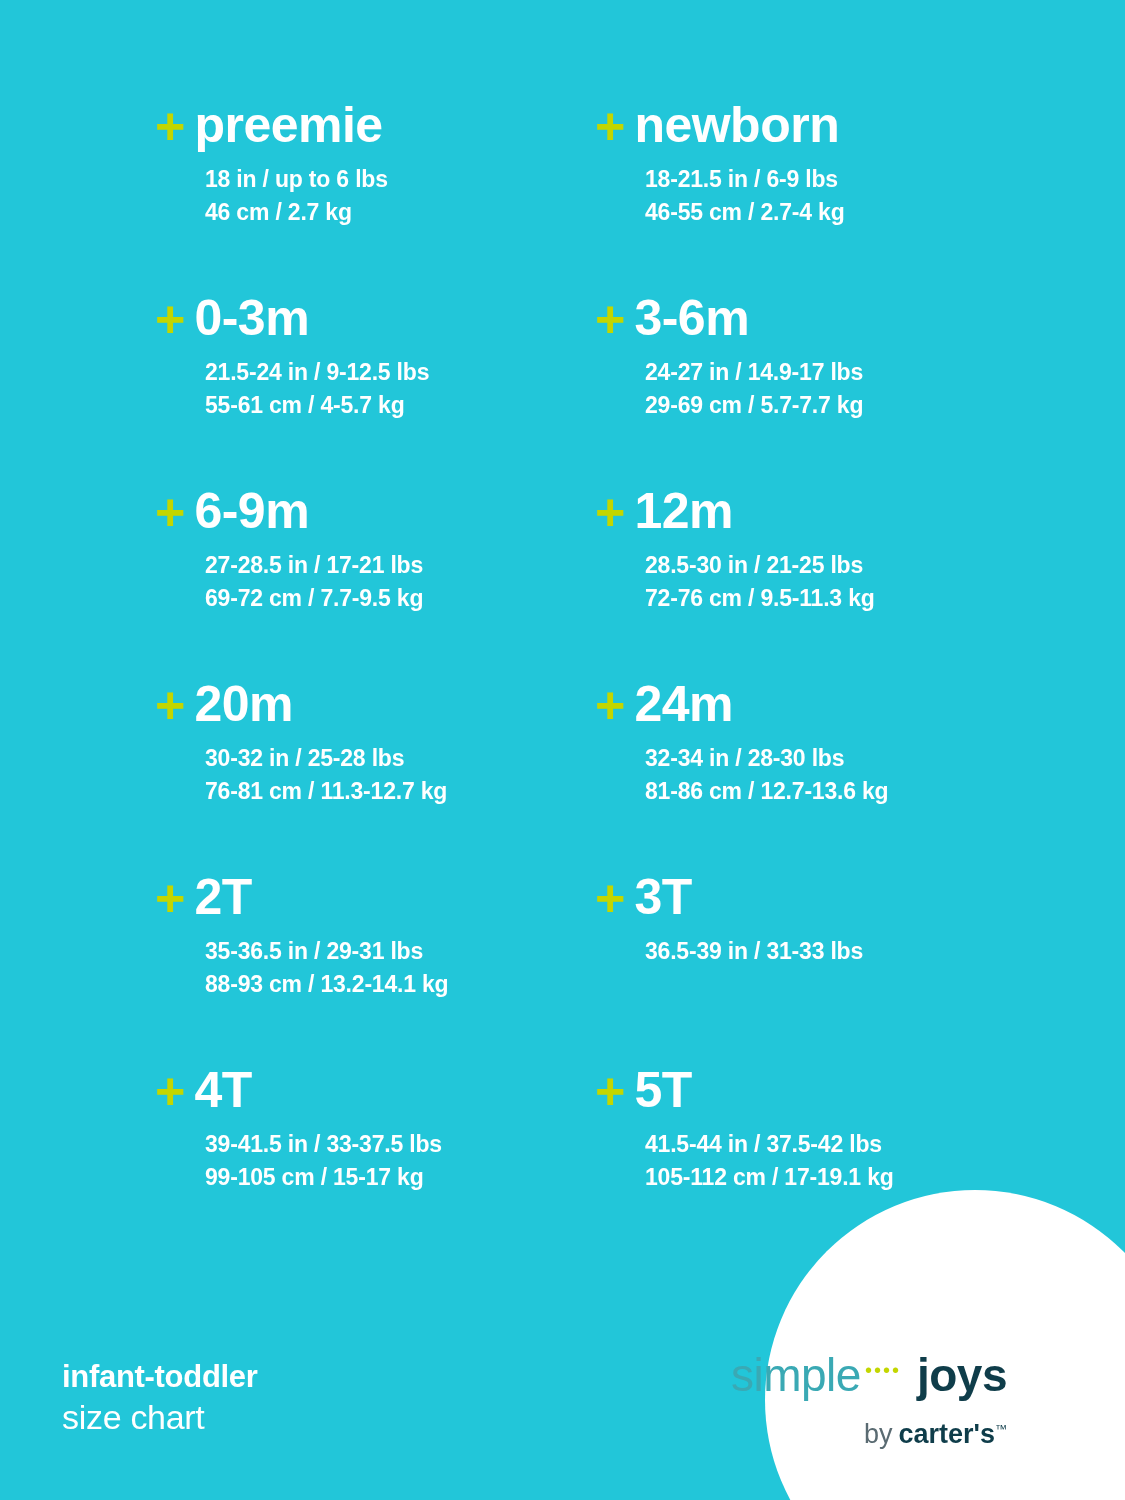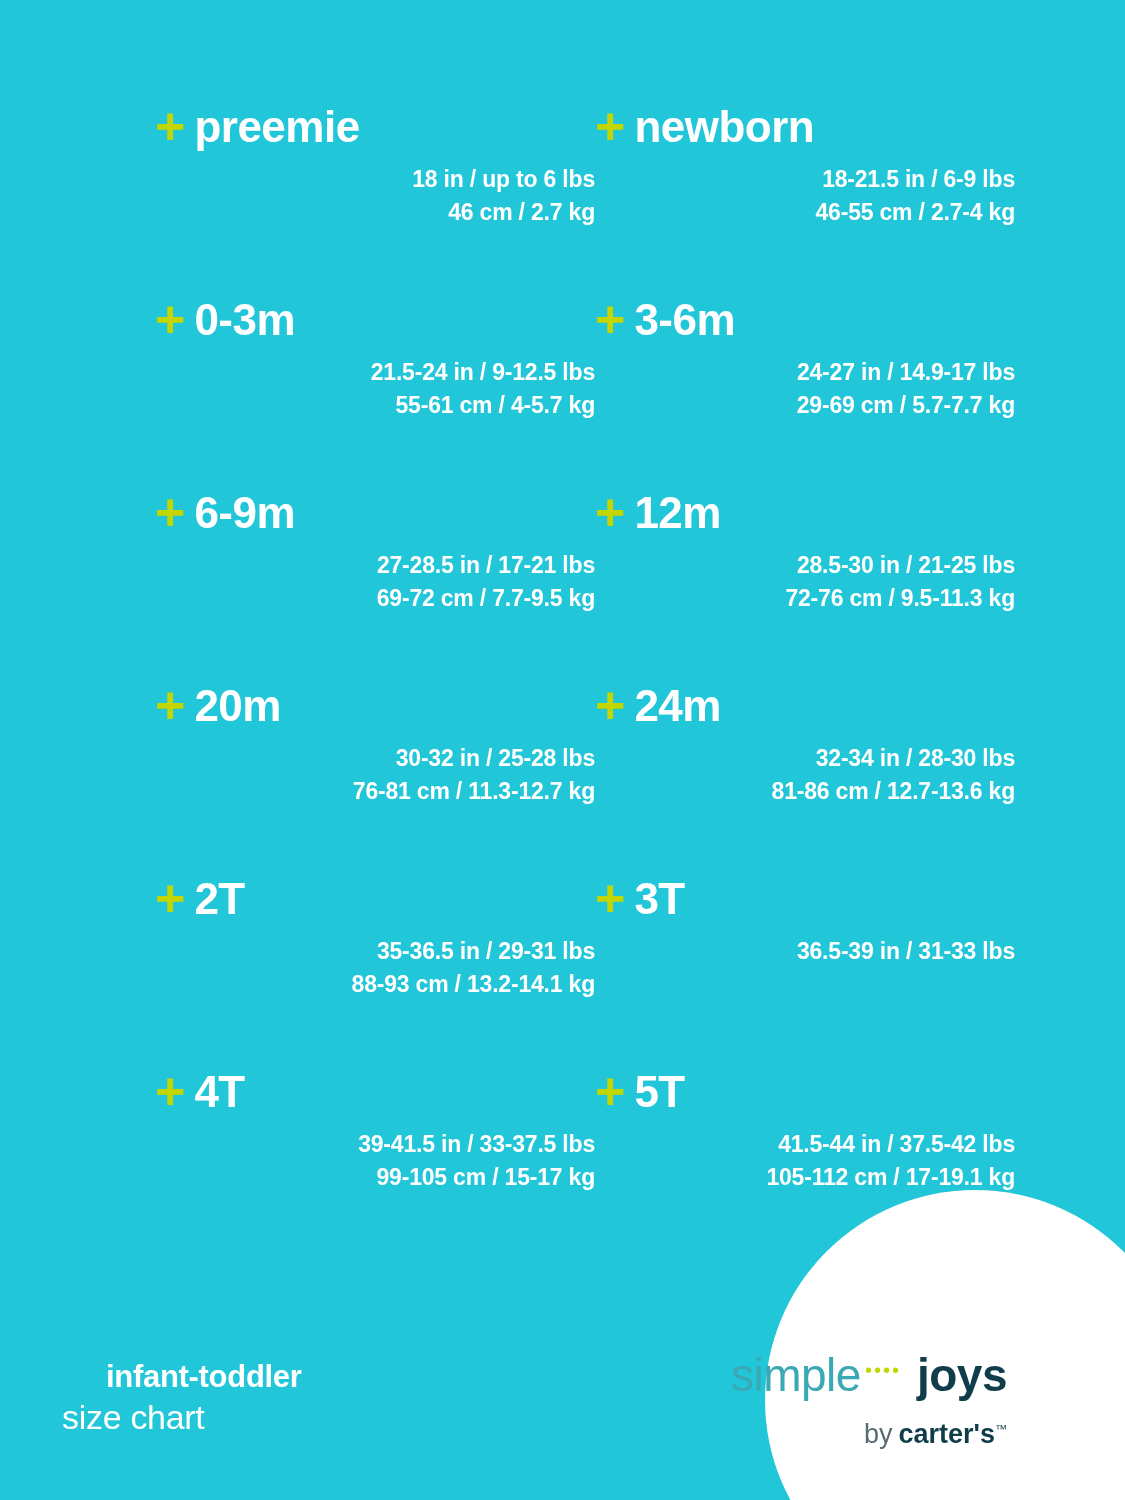--- a/index.html
+++ b/index.html
@@ -42,50 +42,48 @@
     font-size: 52px;
     font-weight: bold;
     line-height: 1;
     margin-right: 10px;
     letter-spacing: -1px;
     position: relative;
     top: 2px;
   }
   .size-label {
     color: #ffffff;
-    font-size: 44px;
+    font-size: 50px;
     font-weight: bold;
     line-height: 1;
     letter-spacing: -0.5px;
   }
   .size-line {
     color: #ffffff;
     font-size: 23px;
     font-weight: bold;
     line-height: 1.42;
     margin-left: 50px;
     letter-spacing: -0.2px;
-    text-align: right;
   }
   .size-line.first {
     margin-top: 13px;
   }
 
   .footer-title-wrap {
     position: absolute;
     left: 62px;
     bottom: 62px;
   }
   .footer-title {
     color: #ffffff;
     font-size: 31px;
     font-weight: bold;
     line-height: 1.2;
     letter-spacing: -0.3px;
-    margin-left: 44px;
   }
   .footer-sub {
     color: #ffffff;
     font-size: 34px;
     font-weight: normal;
     line-height: 1.25;
     letter-spacing: -0.3px;
   }
 
   .logo-circle {

